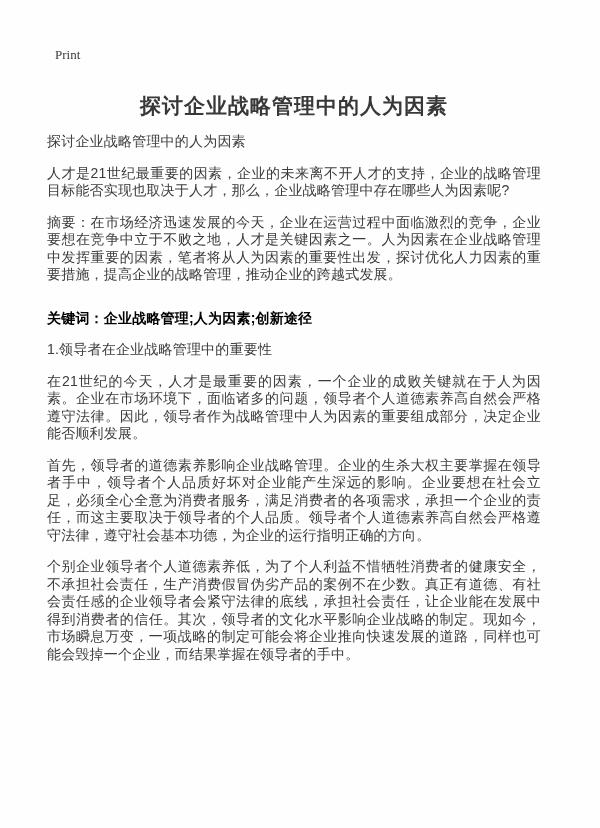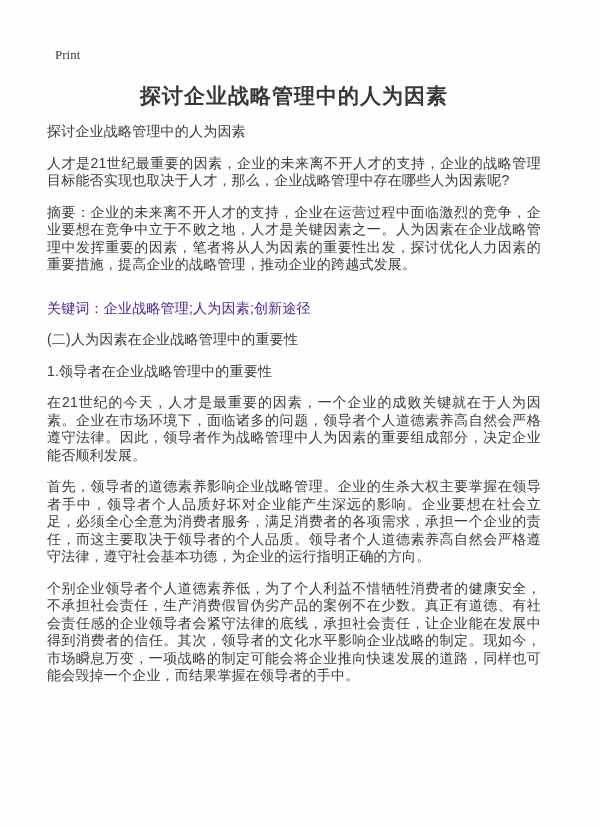--- a/index.html
+++ b/index.html
@@ -21,21 +21,21 @@
     position: absolute;
     left: 55px;
     top: 47px;
     font-family: "Liberation Serif", "DejaVu Serif", serif;
     font-size: 13px;
     line-height: 15px;
     color: #3b3b3b;
   }
   .content {
     position: absolute;
-    top: 83px;
+    top: 93px;
     left: 0;
     width: 600px;
     padding: 0 59px 0 47px;
     box-sizing: border-box;
   }
   .title {
     margin: 0 0 14px 0;
     text-align: center;
     font-size: 21px;
     line-height: 26px;
@@ -45,47 +45,46 @@
   }
   .para {
     margin: 0 0 14px 0;
     font-size: 14px;
     line-height: 17.5px;
     text-align: justify;
     color: #3b3b3b;
     letter-spacing: 0.2px;
   }
   .bold {
-    font-weight: normal;
-    color: #4c1d95;
+    font-weight: bold;
+    color: #000000;
     margin-top: 26px;
   }
 </style>
 </head>
 <body>
 
 <div class="page">
 
   <div class="print">Print</div>
 
   <div class="content">
 
     <h1 class="title">探讨企业战略管理中的人为因素</h1>
 
     <p class="para">探讨企业战略管理中的人为因素</p>
 
     <p class="para">人才是21世纪最重要的因素，企业的未来离不开人才的支持，企业的战略管理目标能否实现也取决于人才，那么，企业战略管理中存在哪些人为因素呢?</p>
 
-    <p class="para">摘要：企业的未来离不开人才的支持，企业在运营过程中面临激烈的竞争，企业要想在竞争中立于不败之地，人才是关键因素之一。人为因素在企业战略管理中发挥重要的因素，笔者将从人为因素的重要性出发，探讨优化人力因素的重要措施，提高企业的战略管理，推动企业的跨越式发展。</p>
+    <p class="para">摘要：在市场经济迅速发展的今天，企业在运营过程中面临激烈的竞争，企业要想在竞争中立于不败之地，人才是关键因素之一。人为因素在企业战略管理中发挥重要的因素，笔者将从人为因素的重要性出发，探讨优化人力因素的重要措施，提高企业的战略管理，推动企业的跨越式发展。</p>
 
     <p class="para bold">关键词：企业战略管理;人为因素;创新途径</p>
 
 
 
-    <p class="para">(二)人为因素在企业战略管理中的重要性</p>
 
     <p class="para">1.领导者在企业战略管理中的重要性</p>
 
     <p class="para">在21世纪的今天，人才是最重要的因素，一个企业的成败关键就在于人为因素。企业在市场环境下，面临诸多的问题，领导者个人道德素养高自然会严格遵守法律。因此，领导者作为战略管理中人为因素的重要组成部分，决定企业能否顺利发展。</p>
 
     <p class="para">首先，领导者的道德素养影响企业战略管理。企业的生杀大权主要掌握在领导者手中，领导者个人品质好坏对企业能产生深远的影响。企业要想在社会立足，必须全心全意为消费者服务，满足消费者的各项需求，承担一个企业的责任，而这主要取决于领导者的个人品质。领导者个人道德素养高自然会严格遵守法律，遵守社会基本功德，为企业的运行指明正确的方向。</p>
 
     <p class="para">个别企业领导者个人道德素养低，为了个人利益不惜牺牲消费者的健康安全，不承担社会责任，生产消费假冒伪劣产品的案例不在少数。真正有道德、有社会责任感的企业领导者会紧守法律的底线，承担社会责任，让企业能在发展中得到消费者的信任。其次，领导者的文化水平影响企业战略的制定。现如今，市场瞬息万变，一项战略的制定可能会将企业推向快速发展的道路，同样也可能会毁掉一个企业，而结果掌握在领导者的手中。</p>
 
   </div>

